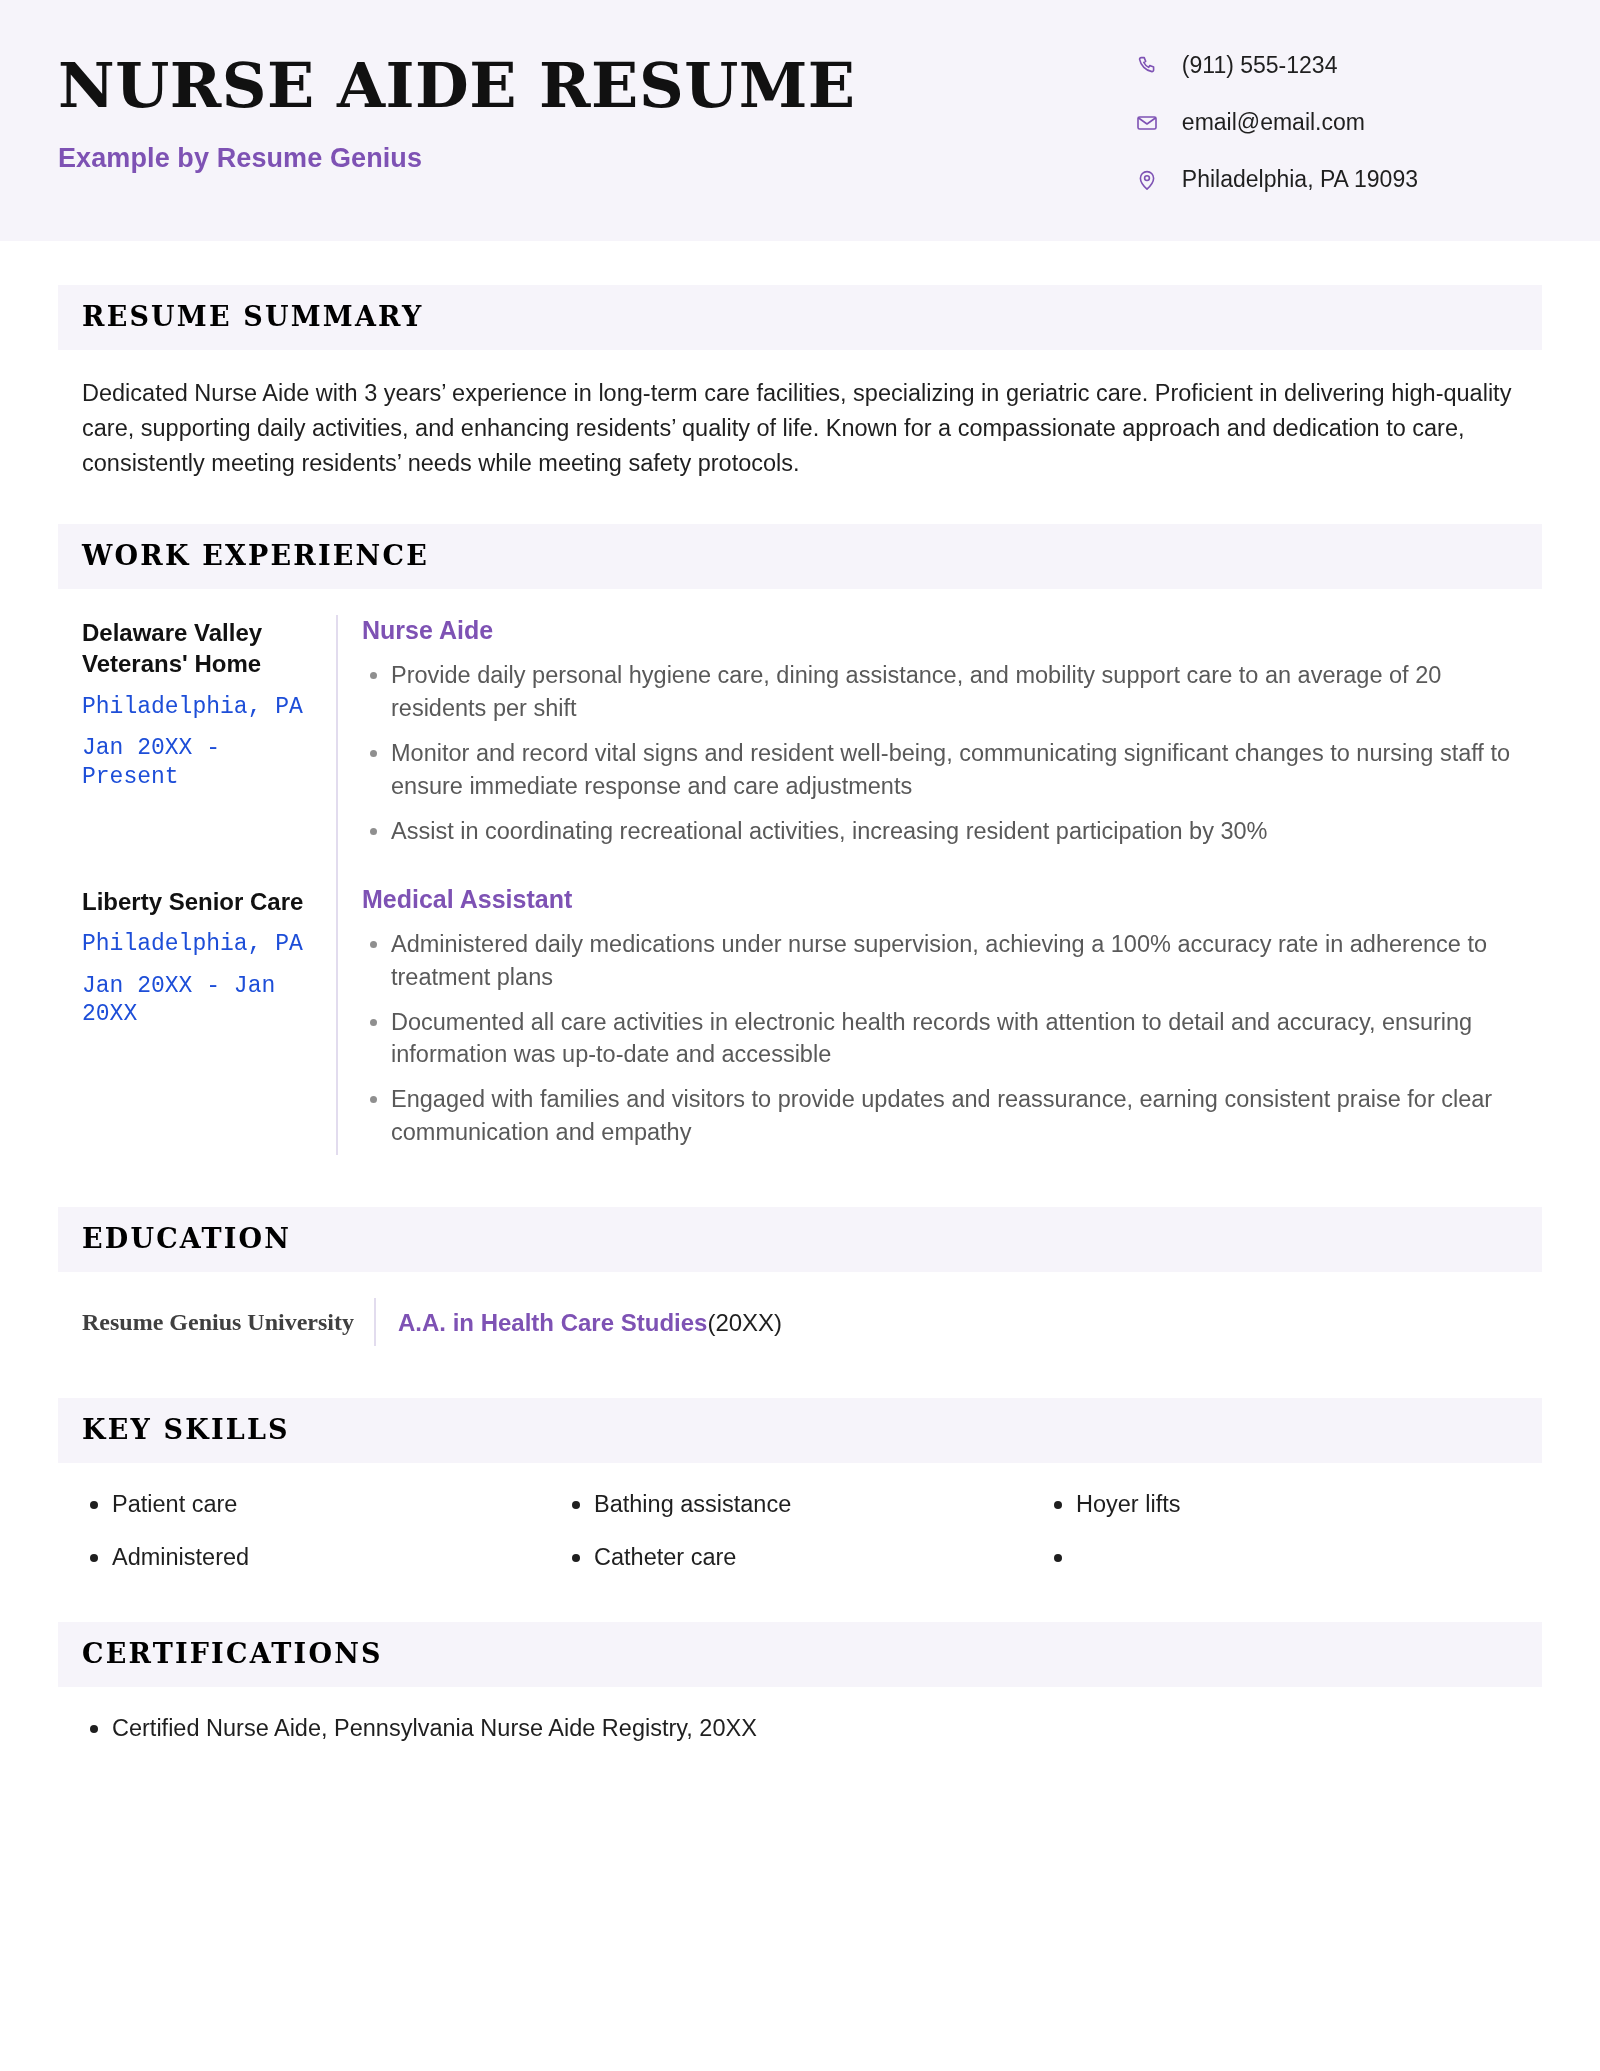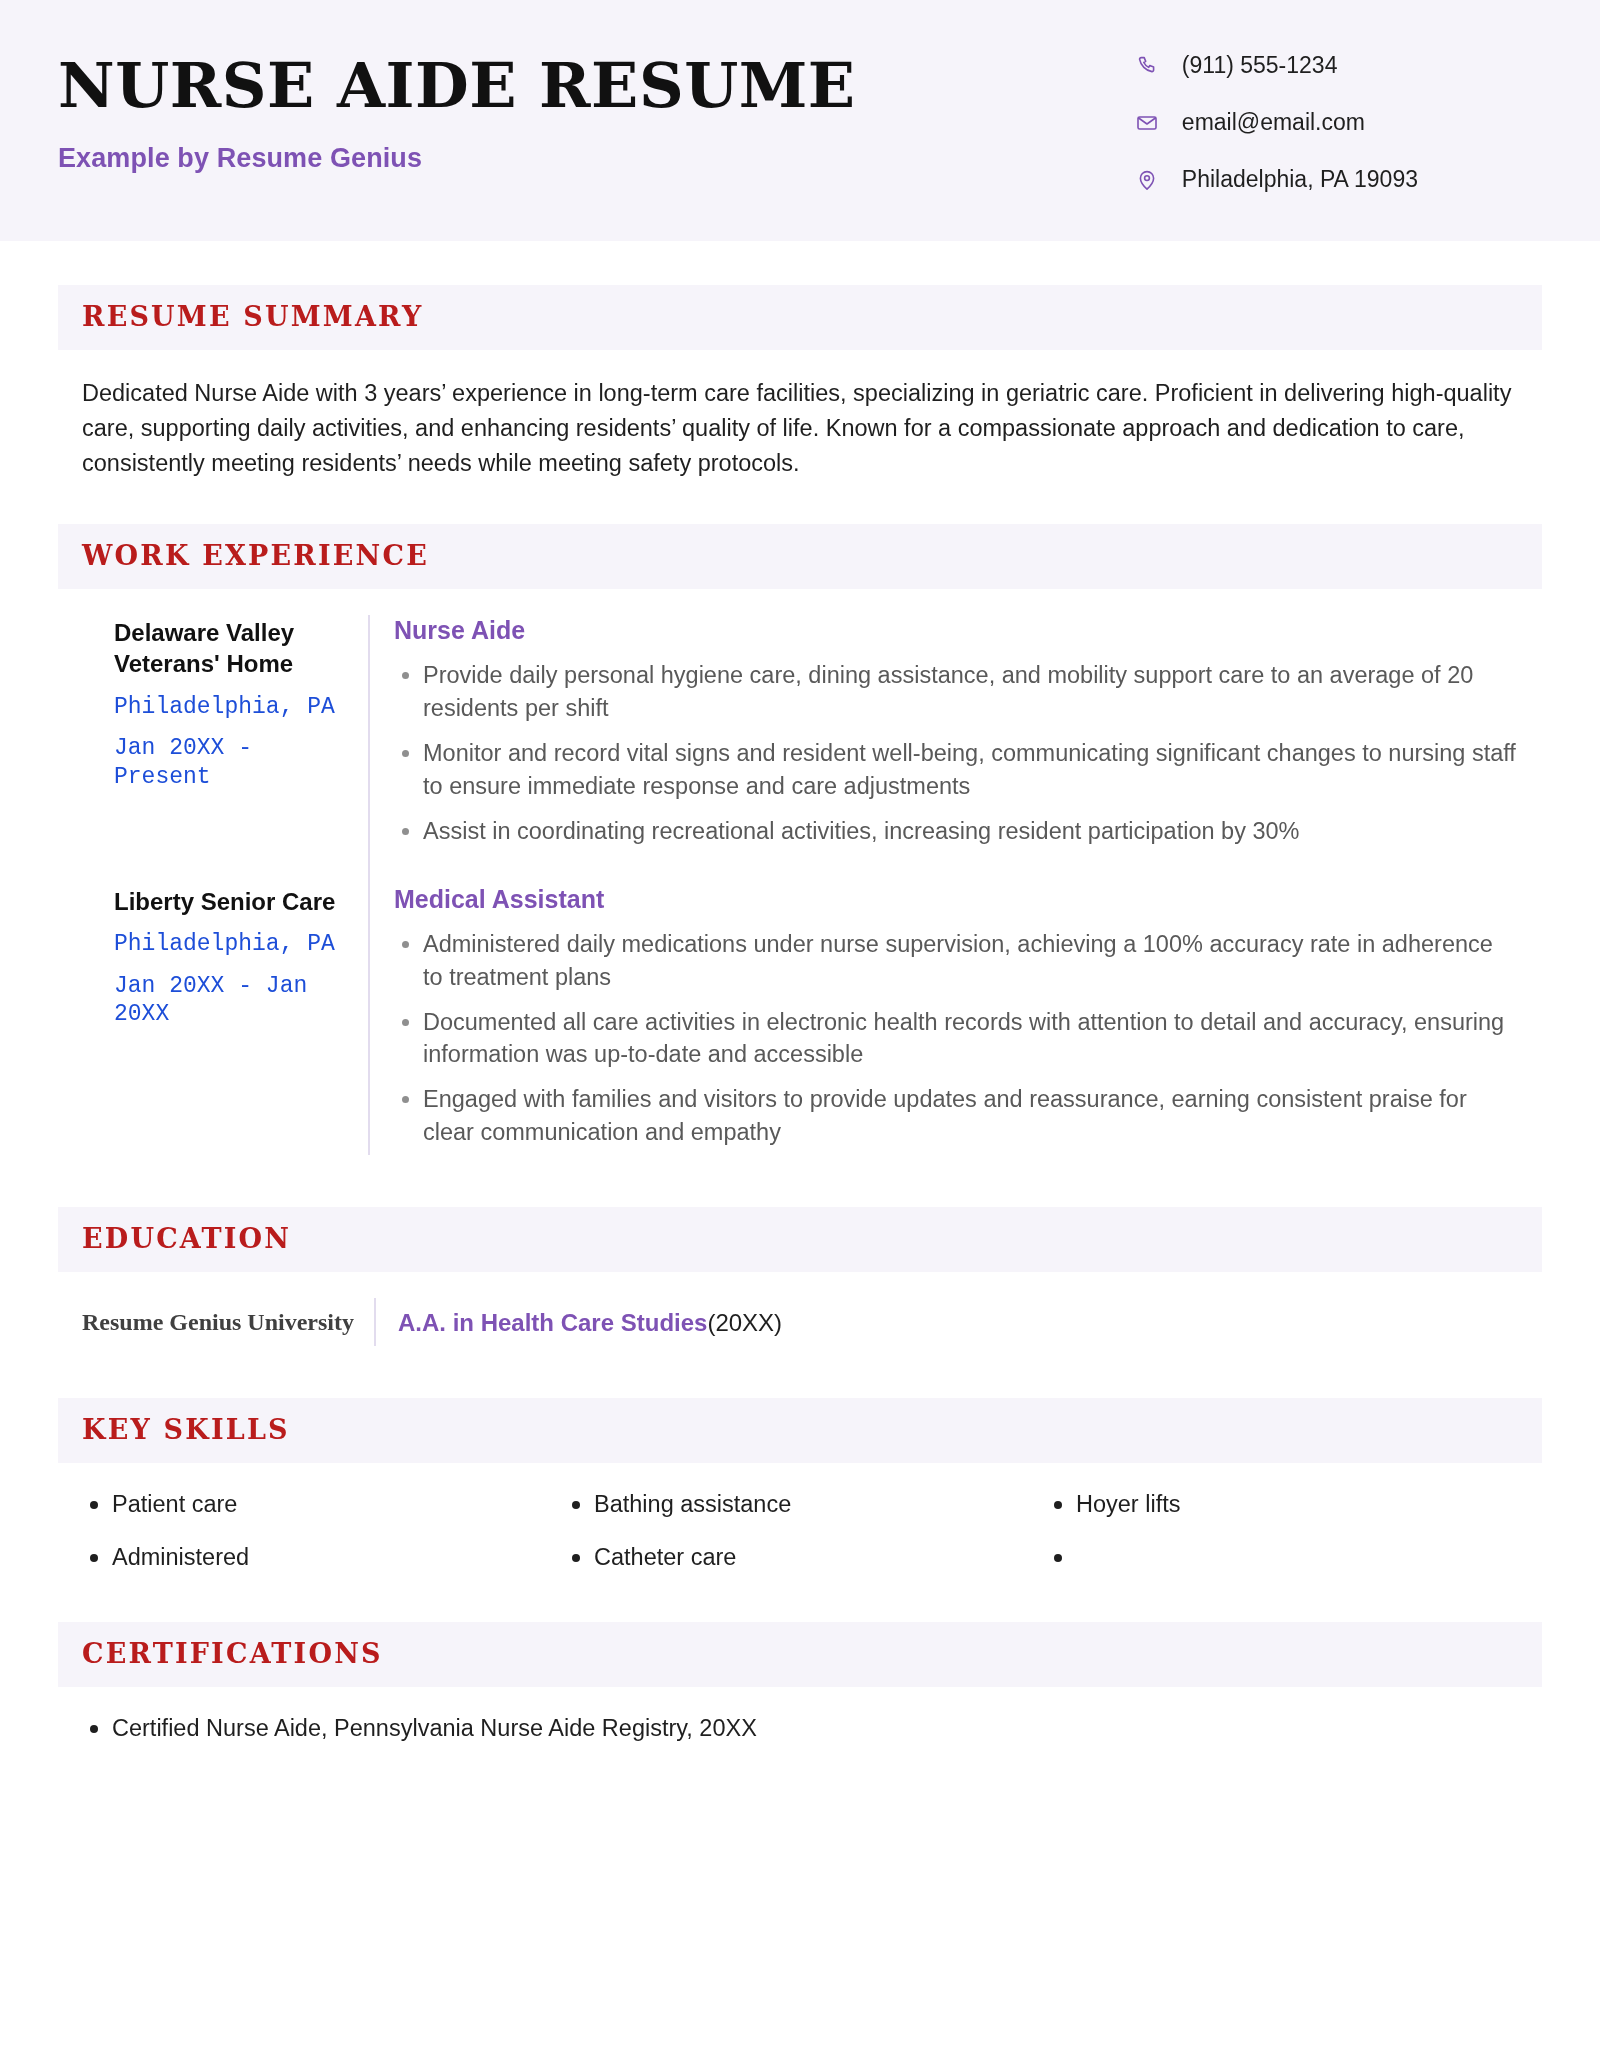--- a/index.html
+++ b/index.html
@@ -87,40 +87,39 @@
 
   .section-band {
     background: #f6f4fa;
     padding: 18px 24px 20px 24px;
   }
 
   .section-title {
     font-family: "DejaVu Serif", "Liberation Serif", serif;
     font-size: 27px;
     font-weight: 700;
-    color: #b91c1c;
+    color: #000000;
     letter-spacing: 2.2px;
     text-transform: uppercase;
     line-height: 1;
   }
 
   .section-body { padding: 26px 24px 0 24px; }
 
   
   .summary-text {
     font-size: 23.5px;
     line-height: 1.48;
     color: #1f1f1f;
   }
 
   
   .job {
     display: flex;
     align-items: stretch;
-    margin-left: 32px;
   }
 
   .job-left {
     width: 254px;
     flex: 0 0 254px;
     padding-right: 18px;
     padding-top: 2px;
   }
 
   .job-company {

